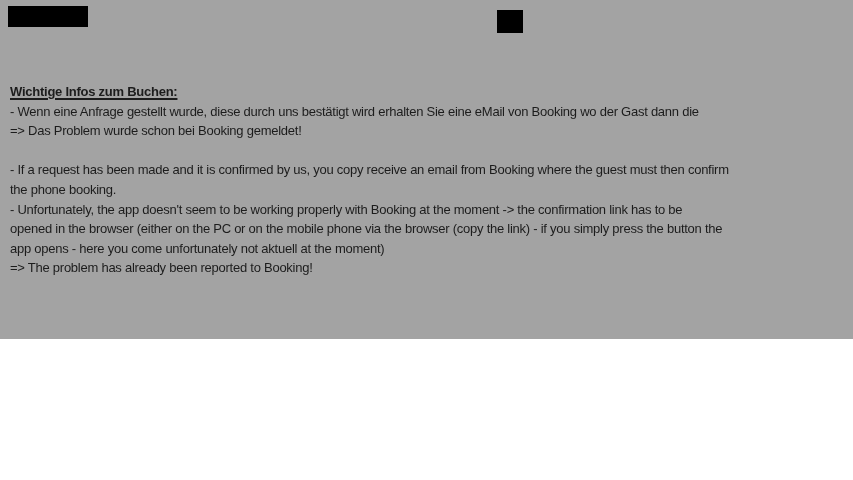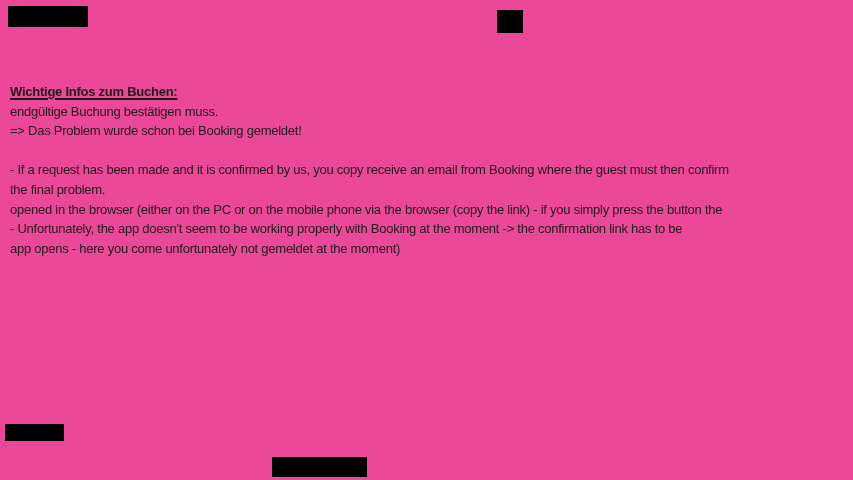--- a/index.html
+++ b/index.html
@@ -1,21 +1,21 @@
 <!DOCTYPE html>
 <html><head>
 <meta charset="utf-8">
 <style>
   * { margin: 0; padding: 0; box-sizing: border-box; }
   html, body { background: #ffffff; }
   .page {
     position: relative;
     width: 853px;
-    height: 480px;
-    background: #ec4899;
+    height: 339px;
+    background: #a3a3a3;
     font-family: "Liberation Sans", sans-serif;
     color: #1c1c1c;
     overflow: hidden;
   }
   .content {
     position: absolute;
     left: 10px;
     top: 82px;
     right: 6px;
     font-size: 13px;
@@ -44,28 +44,29 @@
 
   <div class="redaction redaction-top-left"></div>
   <div class="redaction redaction-top-center"></div>
   <div class="redaction redaction-bottom-left"></div>
   <div class="redaction redaction-bottom-center"></div>
 
   <div class="content">
 
     <div>
       <div class="heading">Wichtige Infos zum Buchen:</div>
-      <div class="text-line">endgültige Buchung bestätigen muss.</div>
+      <div class="text-line">- Wenn eine Anfrage gestellt wurde, diese durch uns bestätigt wird erhalten Sie eine eMail von Booking wo der Gast dann die</div>
       <div class="text-line">=&gt; Das Problem wurde schon bei Booking gemeldet!</div>
     </div>
 
     <div class="section-gap"></div>
 
     <div>
       <div class="text-line">- If a request has been made and it is confirmed by us, you copy receive an email from Booking where the guest must then confirm</div>
-      <div class="text-line">the final problem.</div>
+      <div class="text-line">the phone booking.</div>
+      <div class="text-line">- Unfortunately, the app doesn't seem to be working properly with Booking at the moment -&gt; the confirmation link has to be</div>
       <div class="text-line">opened in the browser (either on the PC or on the mobile phone via the browser (copy the link) - if you simply press the button the</div>
-      <div class="text-line">- Unfortunately, the app doesn't seem to be working properly with Booking at the moment -&gt; the confirmation link has to be</div>
-      <div class="text-line">app opens - here you come unfortunately not gemeldet at the moment)</div>
+      <div class="text-line">app opens - here you come unfortunately not aktuell at the moment)</div>
+      <div class="text-line">=&gt; The problem has already been reported to Booking!</div>
     </div>
 
   </div>
 </div>
 
 </body></html>

